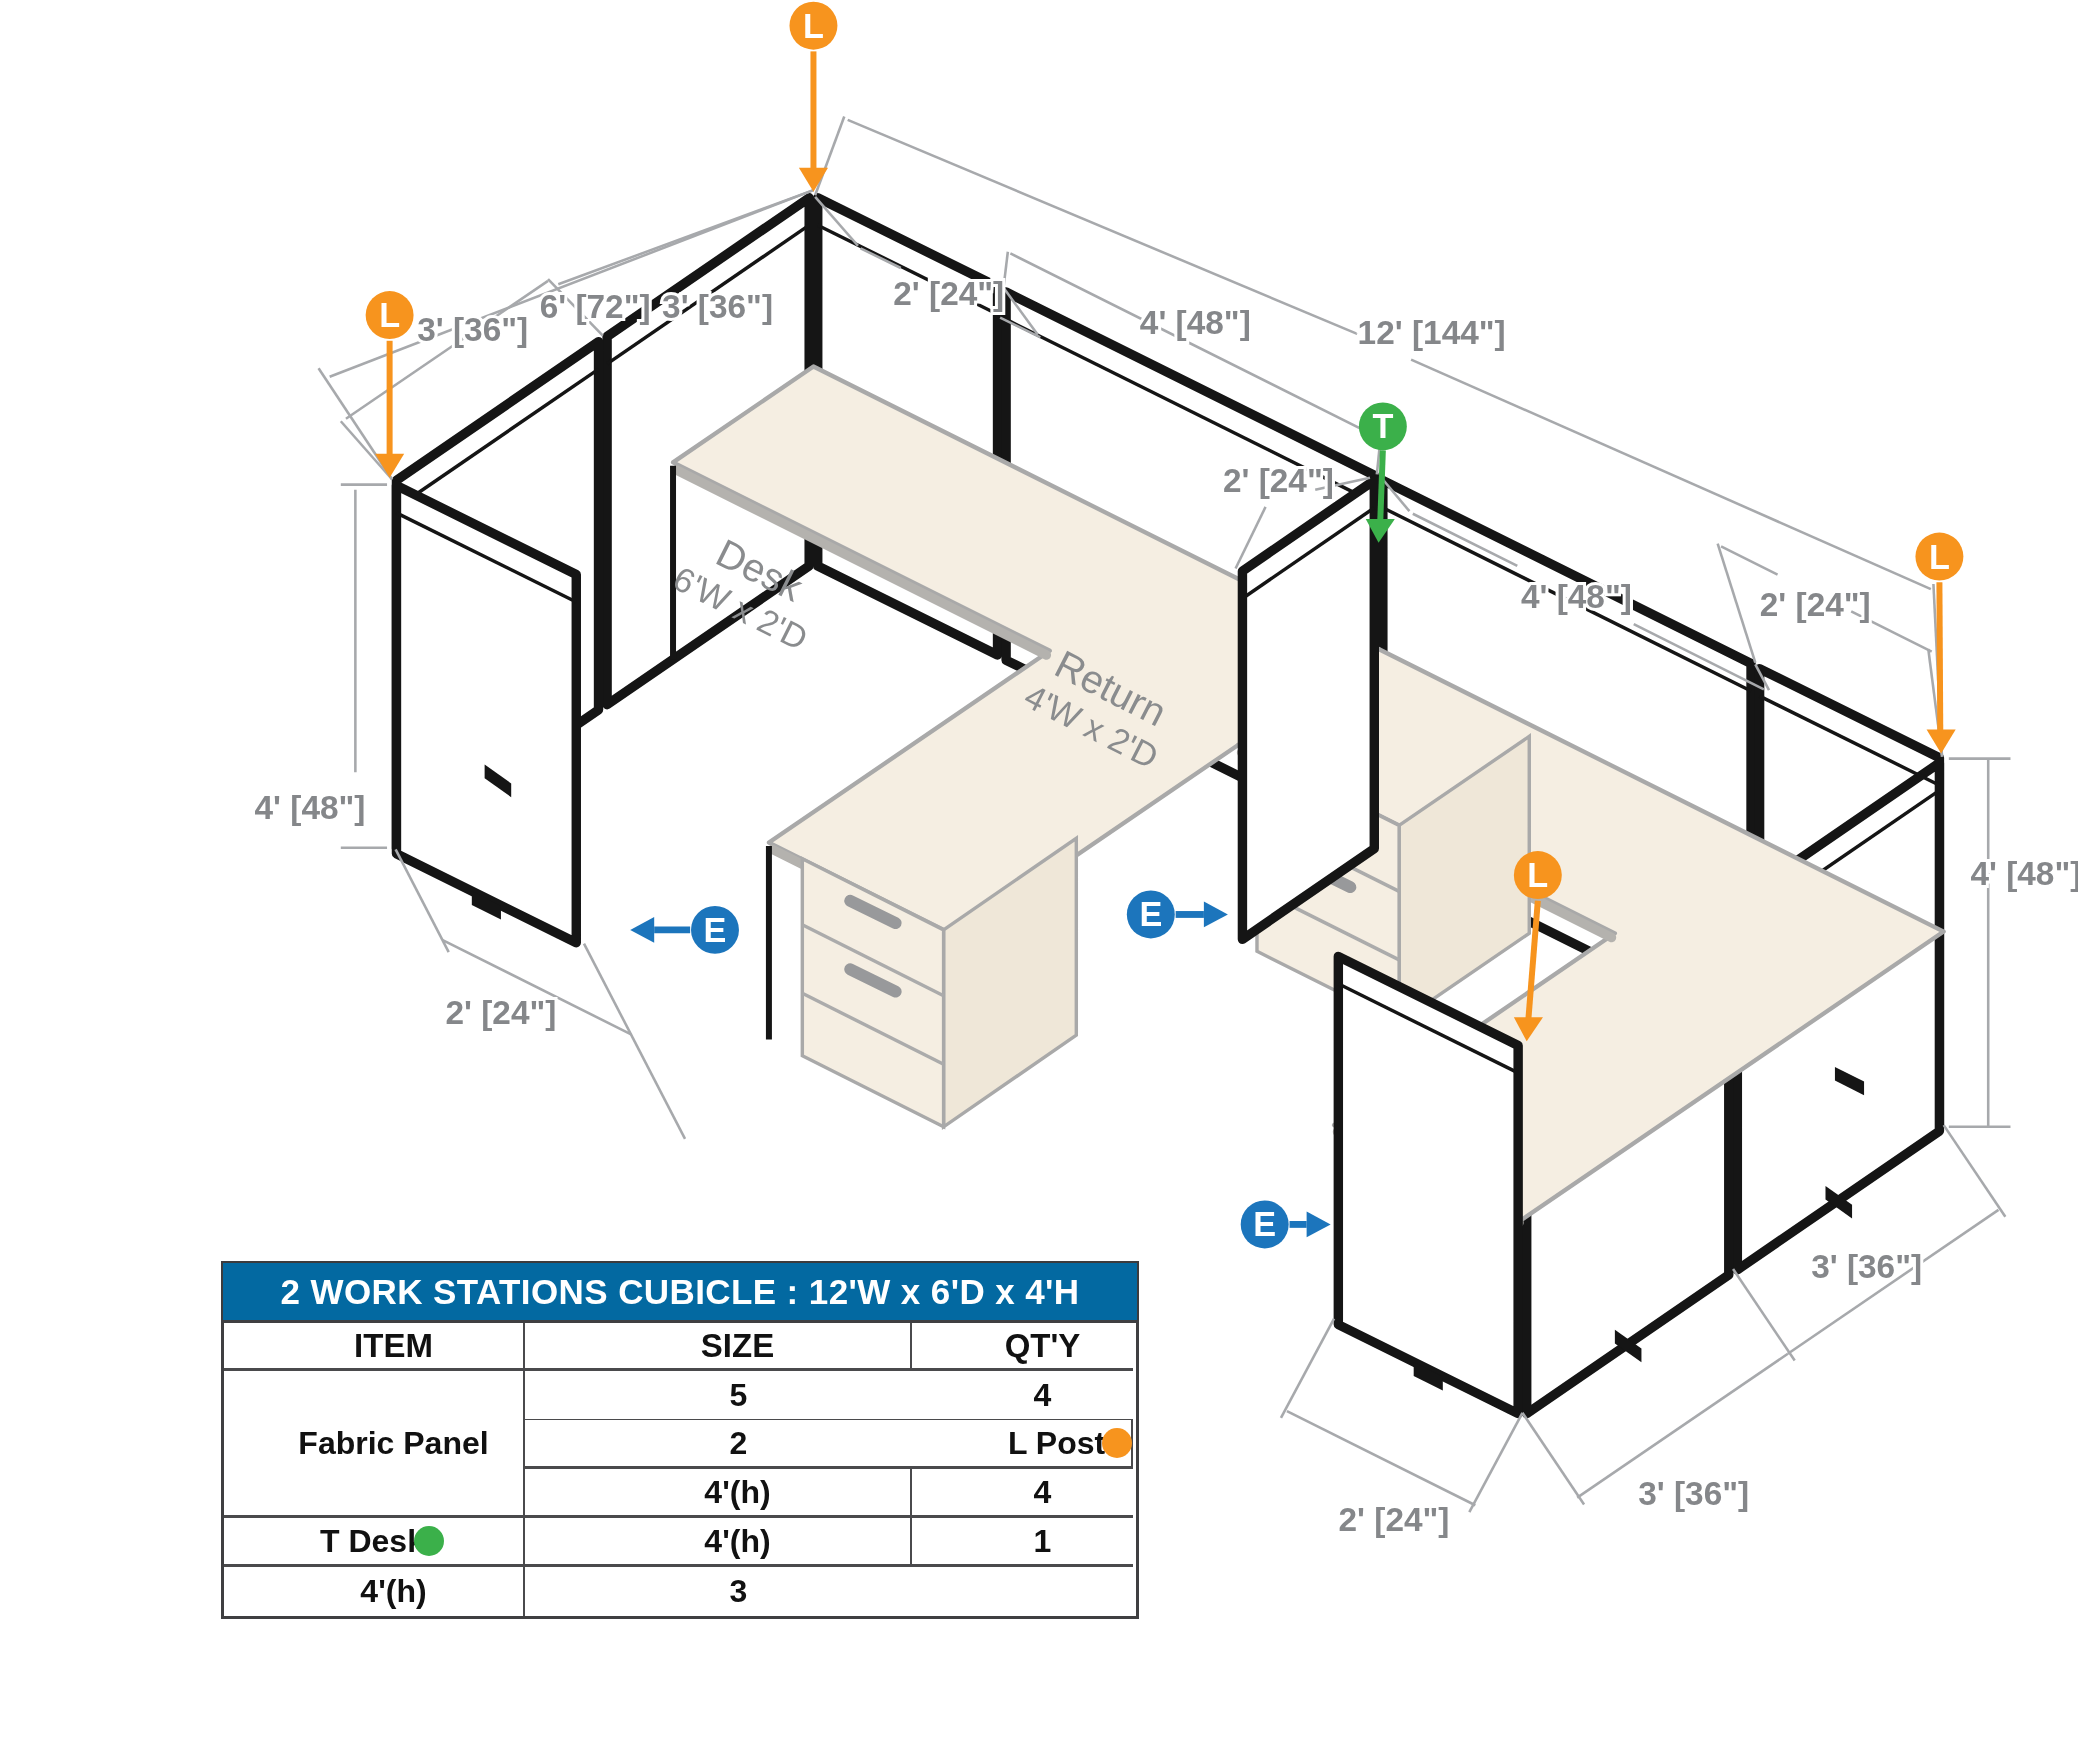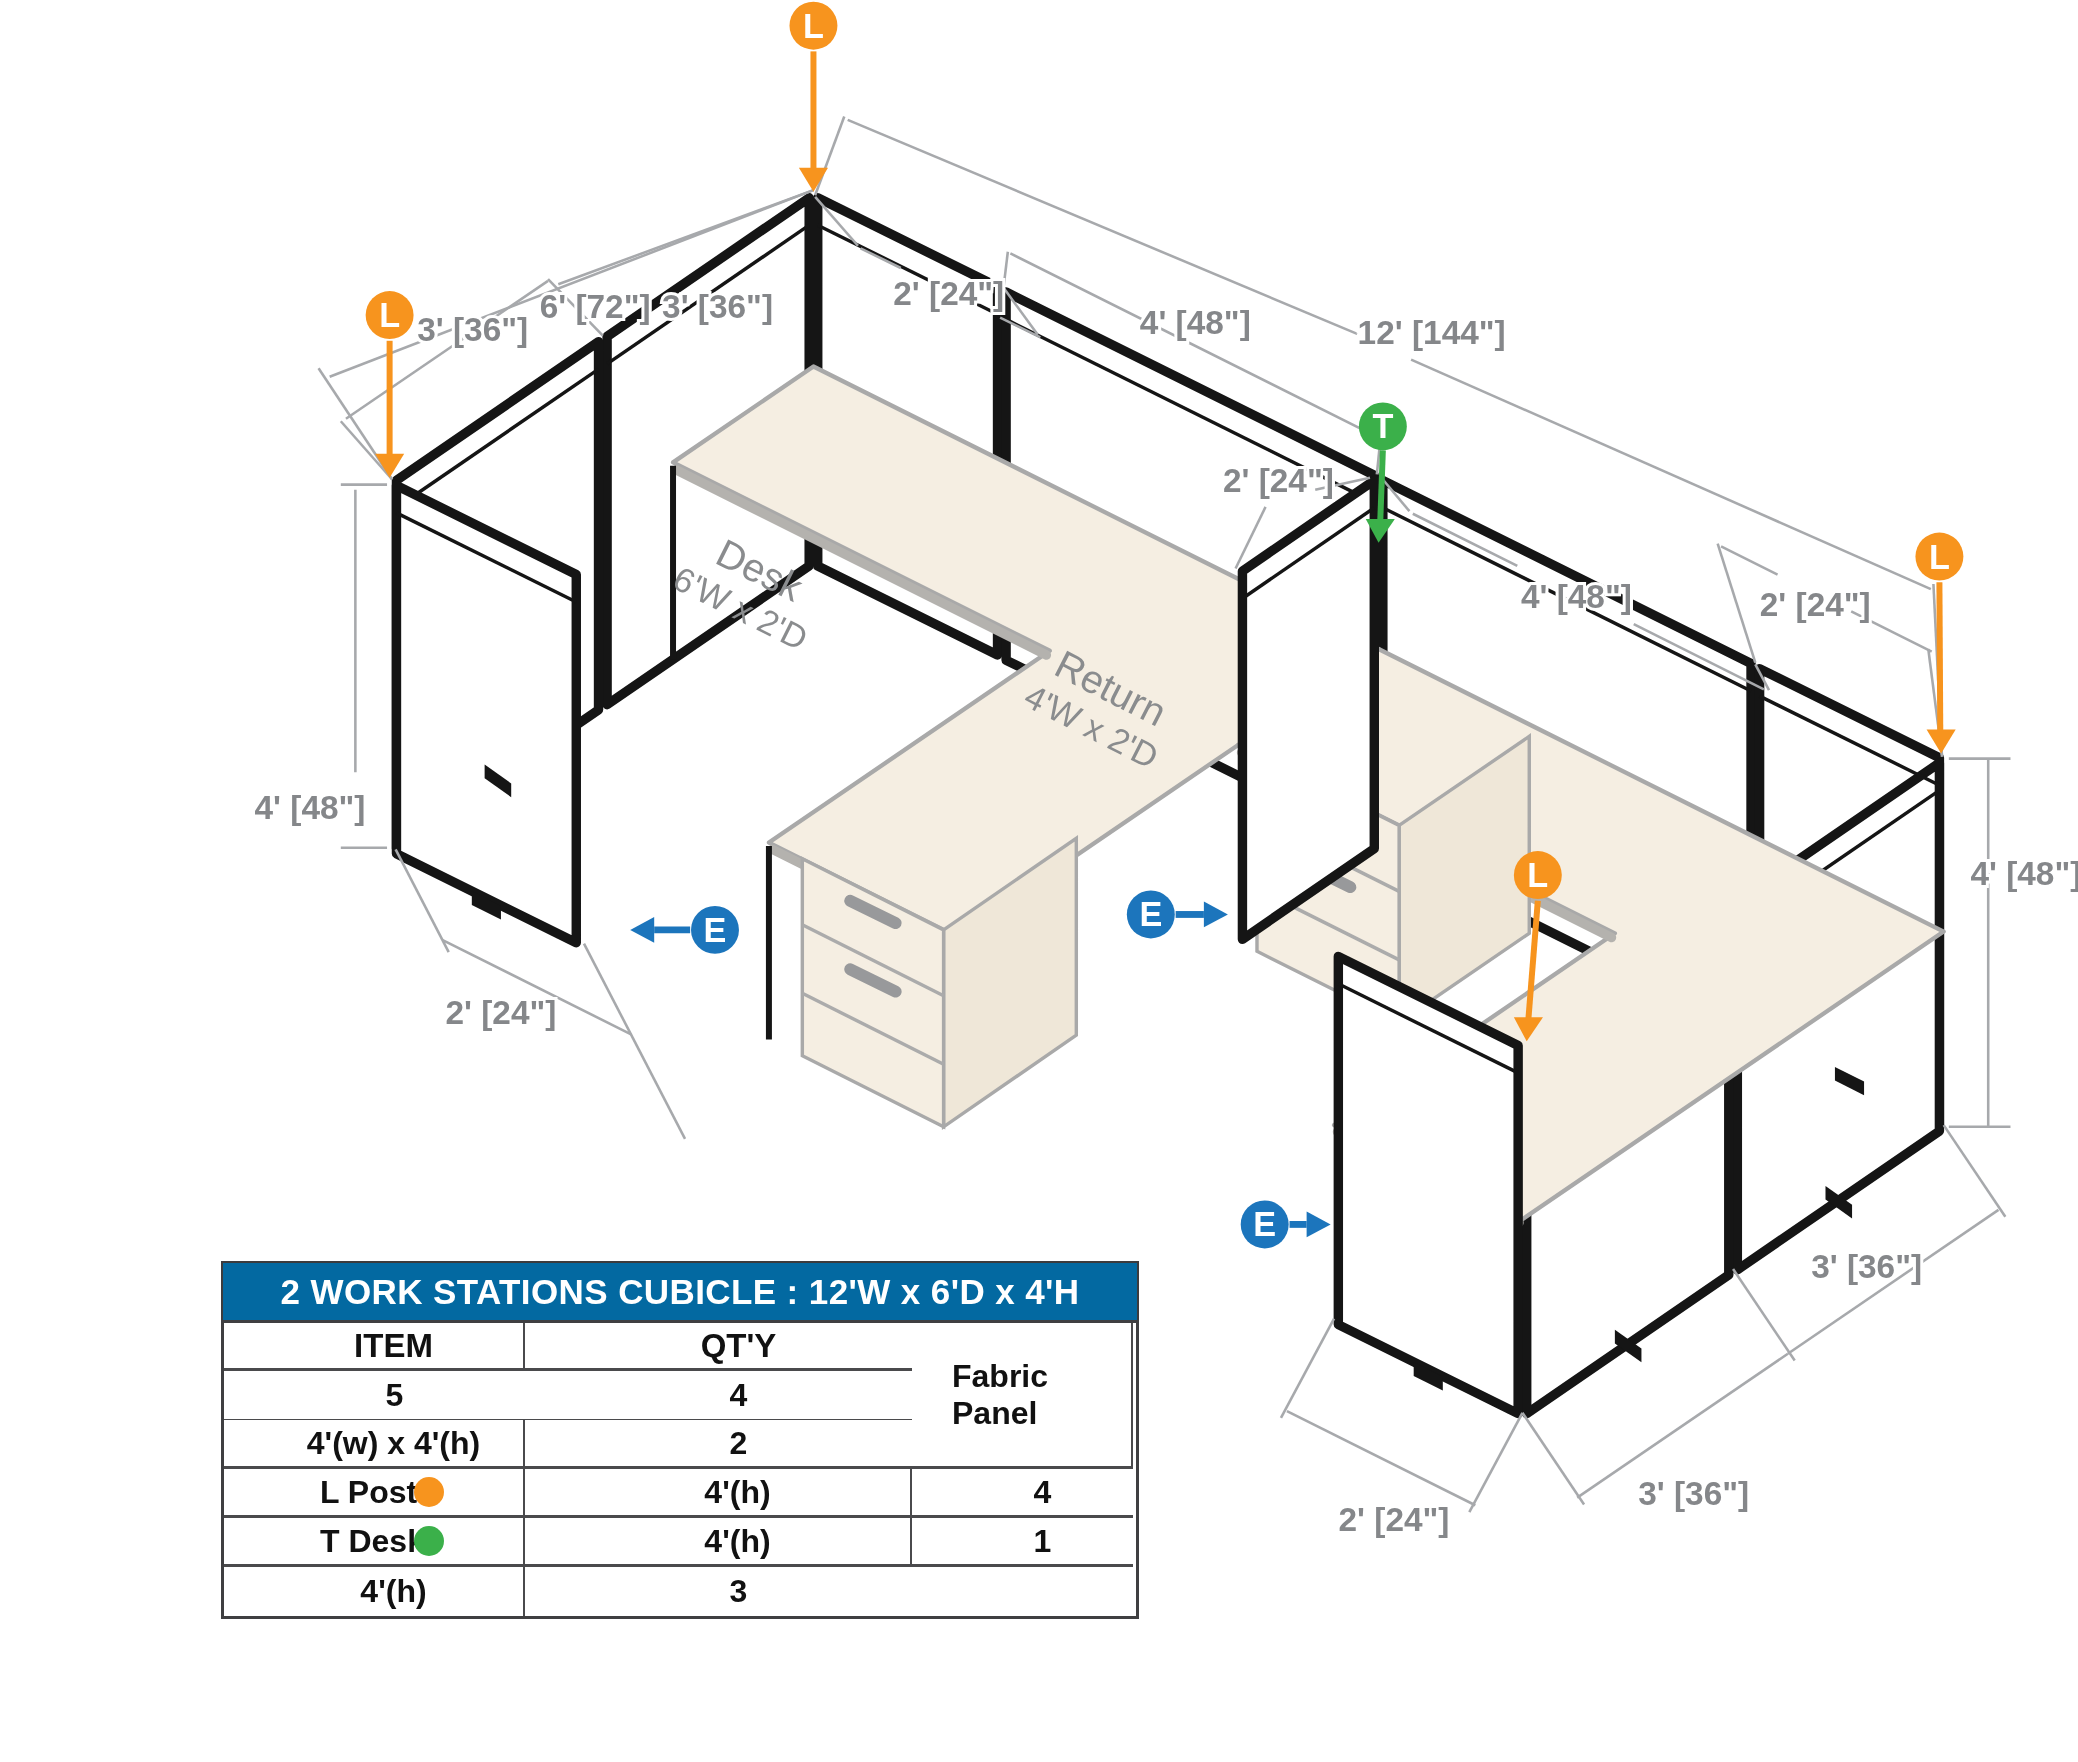--- a/index.html
+++ b/index.html
@@ -262,26 +262,26 @@
     <text class="marker-letter" x="1344" y="1082">E</text>
     <text class="marker-letter" x="1477" y="1444">E</text>
   </g>
 </svg>
 
 <div class="tbl">
   <div class="tbl-header">2 WORK STATIONS  CUBICLE : 12'W x 6'D x 4'H</div>
   <div class="tbl-grid">
 
     <div class="cell colhead vline hthick">ITEM</div>
+    <div class="cell colhead vline hthick">SIZE</div>
     <div class="cell colhead hthick">QT'Y</div>
 
     <div class="cell fabric vline hthick">Fabric Panel</div>
     <div class="cell hthin">5</div>
     <div class="cell hthin">4</div>
-    <div class="cell vline hthick">4'(w) x 4'(h)</div>
     <div class="cell hthick">2</div>
 
     <div class="cell item-left vline hthick">
       <span>L Post</span>
       <span class="dot" style="background:#F7941E"></span>
     </div>
     <div class="cell vline hthick">4'(h)</div>
     <div class="cell hthick">4</div>
 
     <div class="cell item-left vline hthick">

